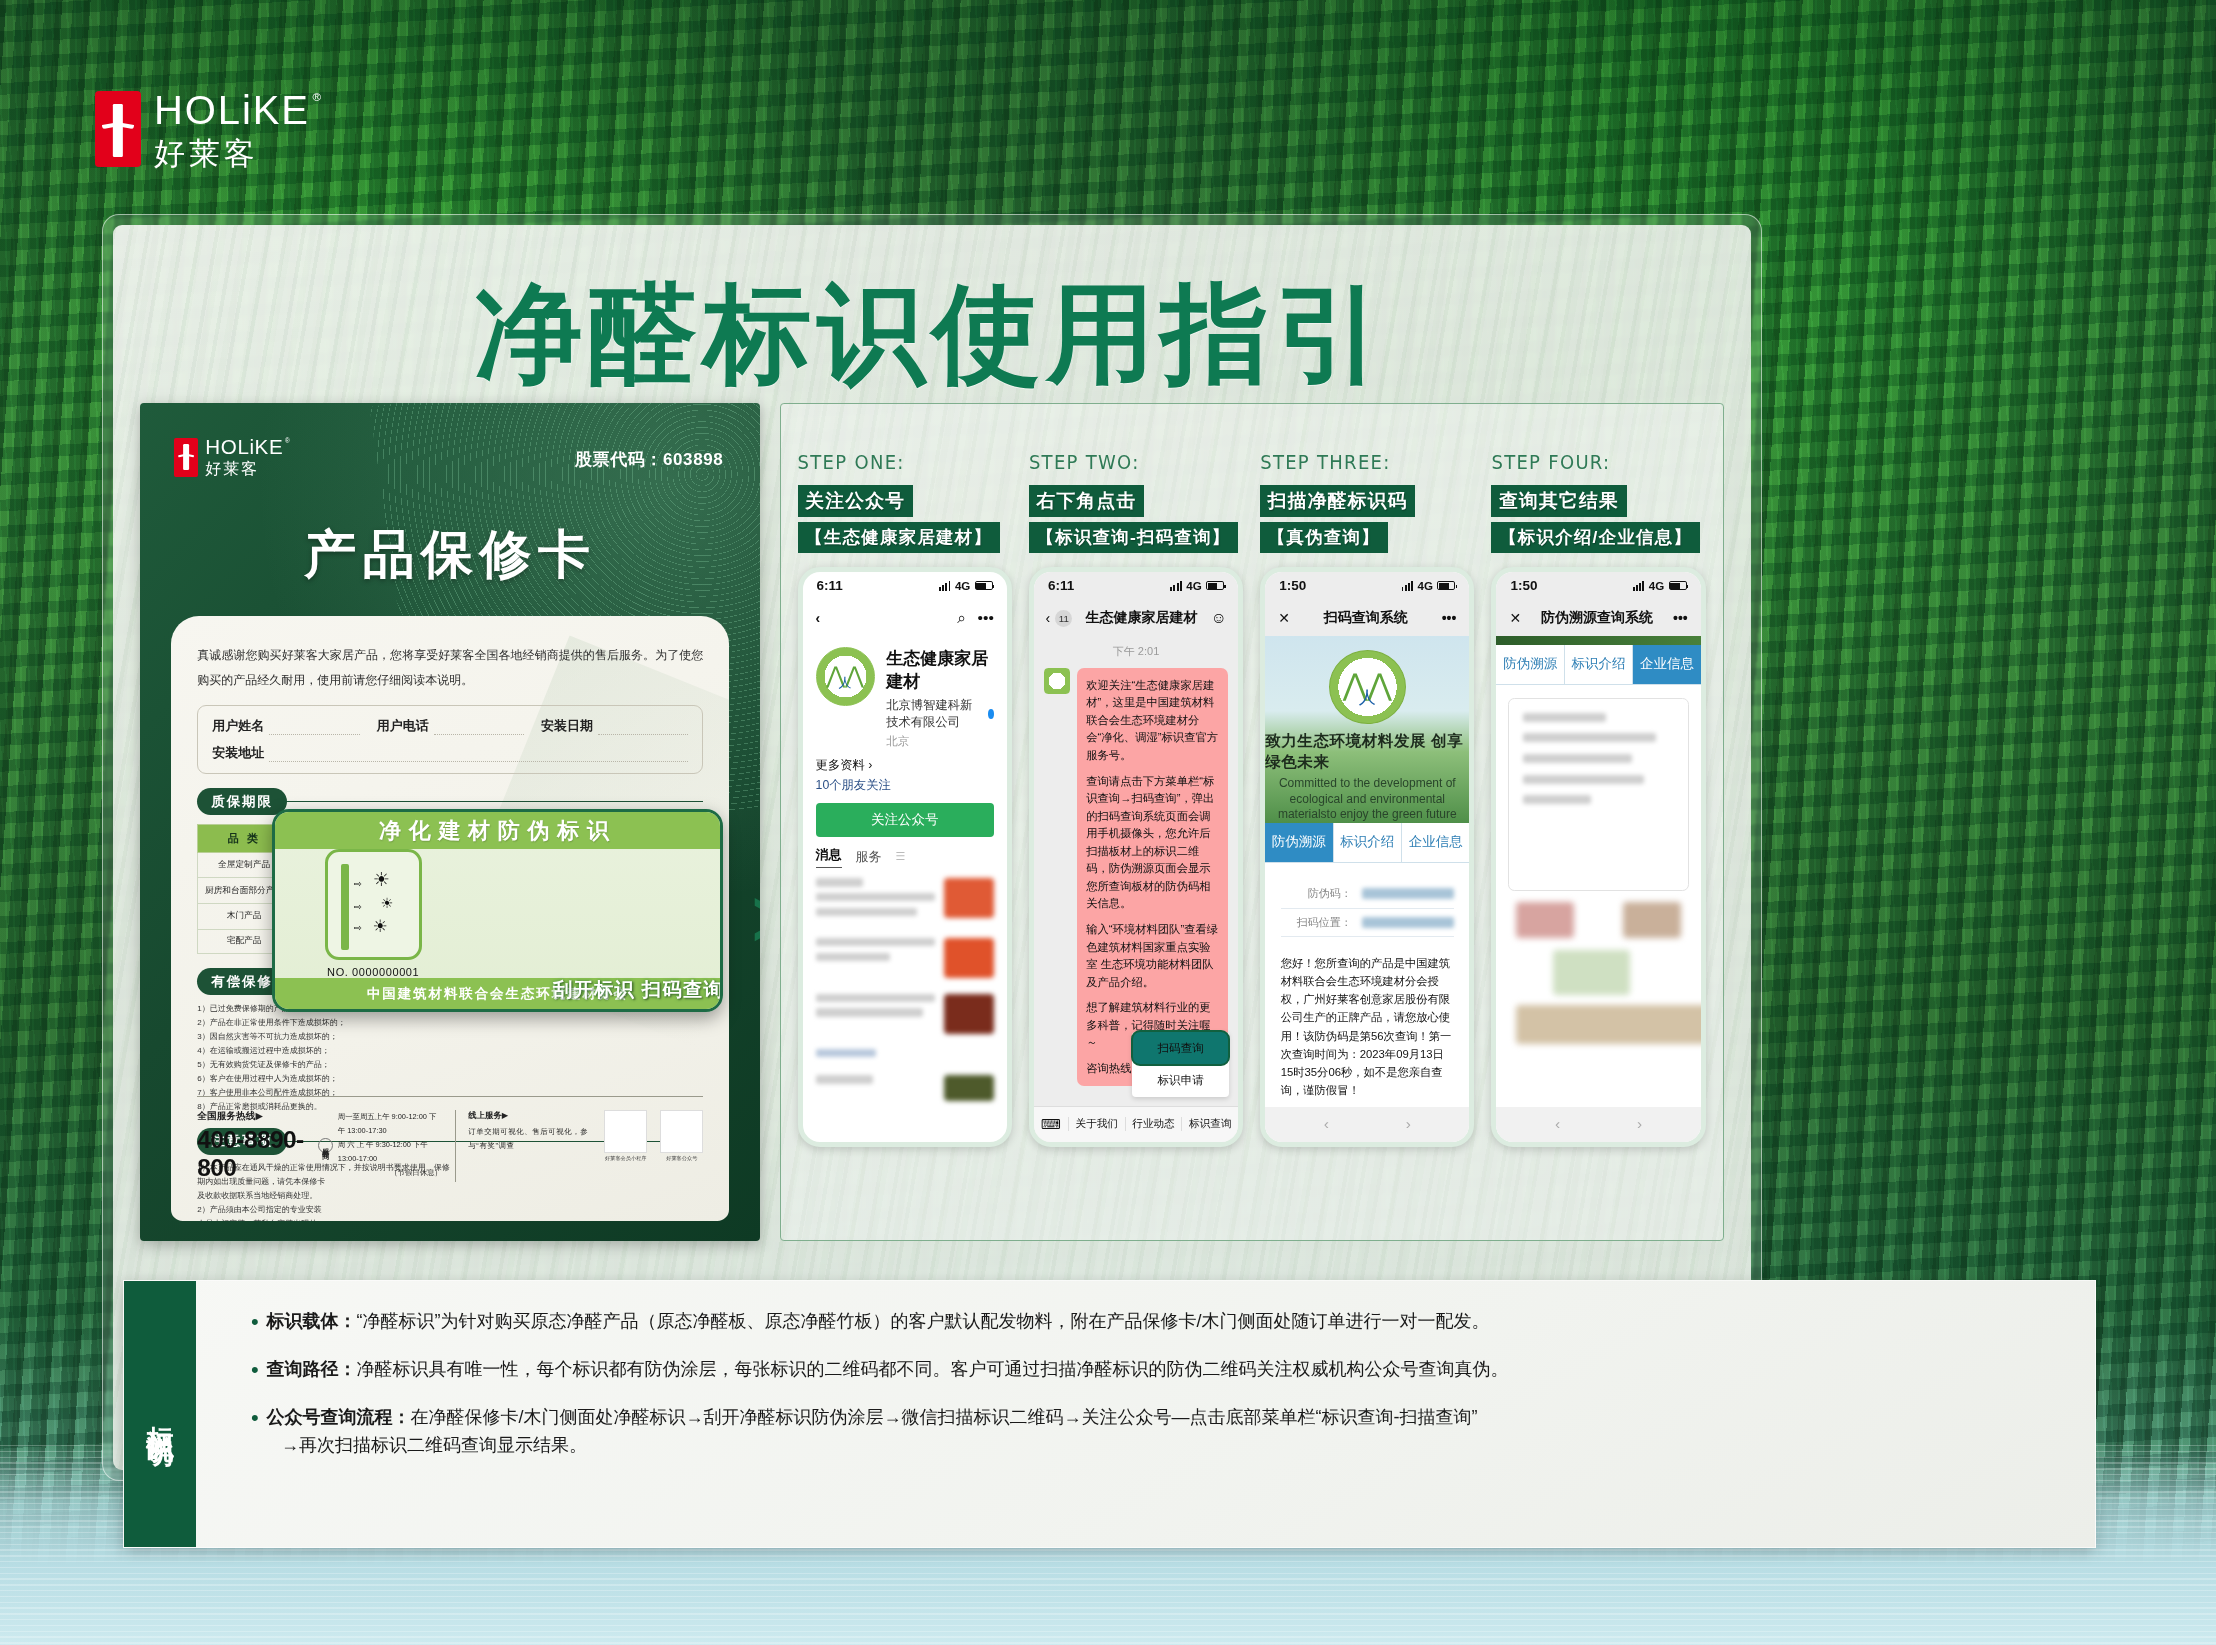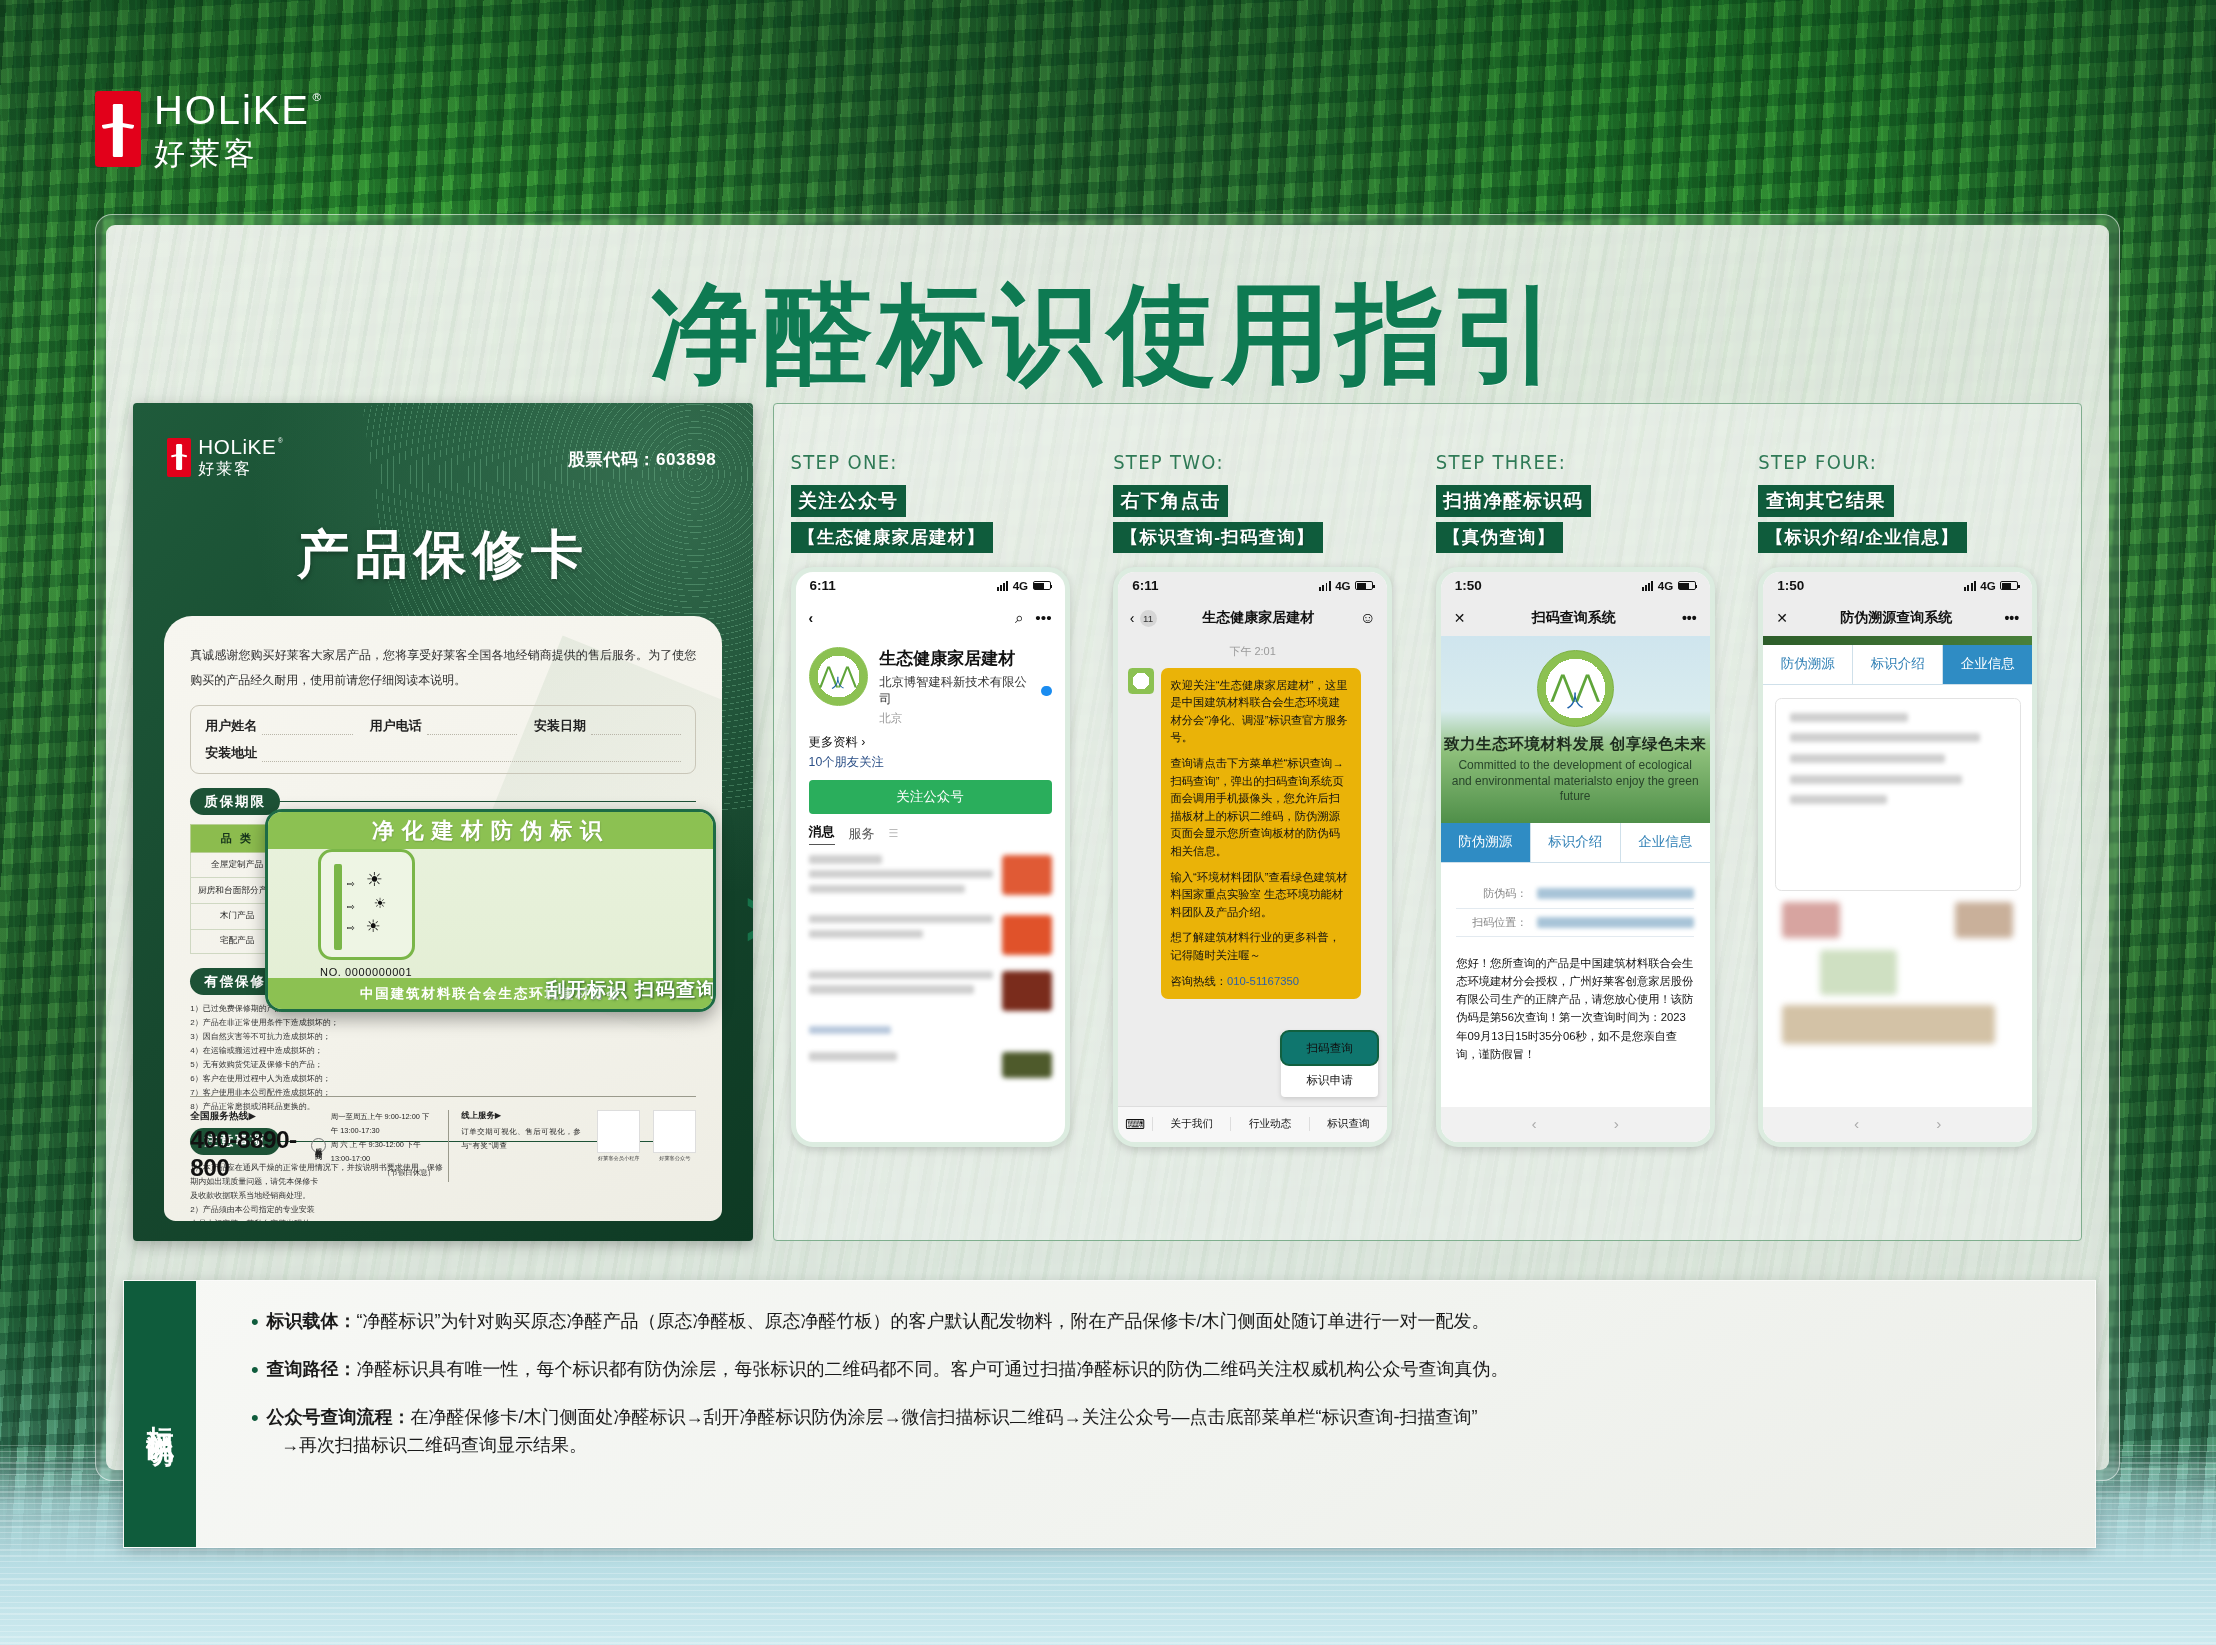--- a/index.html
+++ b/index.html
@@ -56,21 +56,21 @@
   }
   .logo-text { color:#fff; line-height:1; }
   .logo-en {
     font-size:40px; letter-spacing:1.9px; font-weight:300; position:relative; display:inline-block;
   }
   .logo-en sup { font-size:11.6px; position:absolute; top:1.3px; right:-13px; }
   .logo-cn { font-size:31px; letter-spacing:3.9px; margin-top:7.7px; font-weight:500; }
 
   
   #panel {
-    position:absolute; left:95px; top:214px; width:2025px; height:1267px;
+    position:absolute; left:102px; top:214px; width:1660px; height:1267px;
     border:1.9px solid rgba(255,255,255,.55);
     border-radius:17px;
     background:rgba(255,255,255,.13);
     backdrop-filter: blur(1.3px);
     z-index:10;
     padding-left:41px;
   }
   #panel-inner {
     position:absolute; left:10.3px; top:10.3px; right:10.3px; bottom:10.3px;
     border-radius:9px;
@@ -320,21 +320,21 @@
   .chat-nav{ height:37px; display:flex; align-items:center; justify-content:space-between; padding:0 11.6px; background:#ededed;}
   .chat-nav .title{ font-size:14px; font-weight:700; color:#111; }
   .badge-back{ display:flex; align-items:center; gap:5.2px; font-size:14px;}
   .badge-n{ background:#d6d6d6; color:#333; border-radius:50%; width:17px; height:17px; font-size:9.7px;
             display:flex; align-items:center; justify-content:center;}
   .chat-time{ text-align:center; font-size:11px; color:#9a9a9a; padding:7.7px 0 9px;}
   .chat-row{ display:flex; gap:6.4px; padding:0 10.3px; }
   .chat-avatar{ width:26px; height:26px; border-radius:3.9px; flex:none;
     background:radial-gradient(circle,#fff 0 50%, #8cc152 50% 100%); border:0.6px solid #8cc152;}
   .bubble{
-    background:#eab308; border-radius:7px; padding:8.4px 9.7px; font-size:11.3px; line-height:1.55; color:#111;
+    background:#fca5a5; border-radius:7px; padding:8.4px 9.7px; font-size:11.3px; line-height:1.55; color:#111;
     max-width:200px; position:relative;
   }
   .bubble p{ margin-bottom:8.4px; }
   .bubble p:last-child{ margin-bottom:0; }
   .bubble .tel{ color:#2b5fa8; }
   .menu-pop{
     position:absolute; right:9px; bottom:45px; width:97px; background:#fff; border-radius:3.9px;
     box-shadow:0 1.3px 5.2px rgba(0,0,0,.15); text-align:center; font-size:11.6px; color:#111;
   }
   .menu-pop div{ padding:8.4px 0; }

